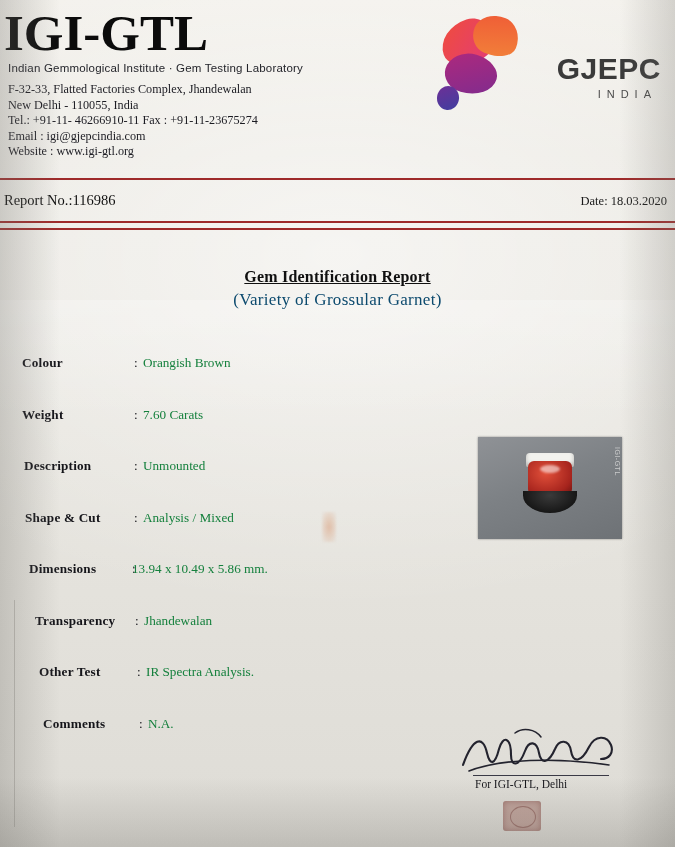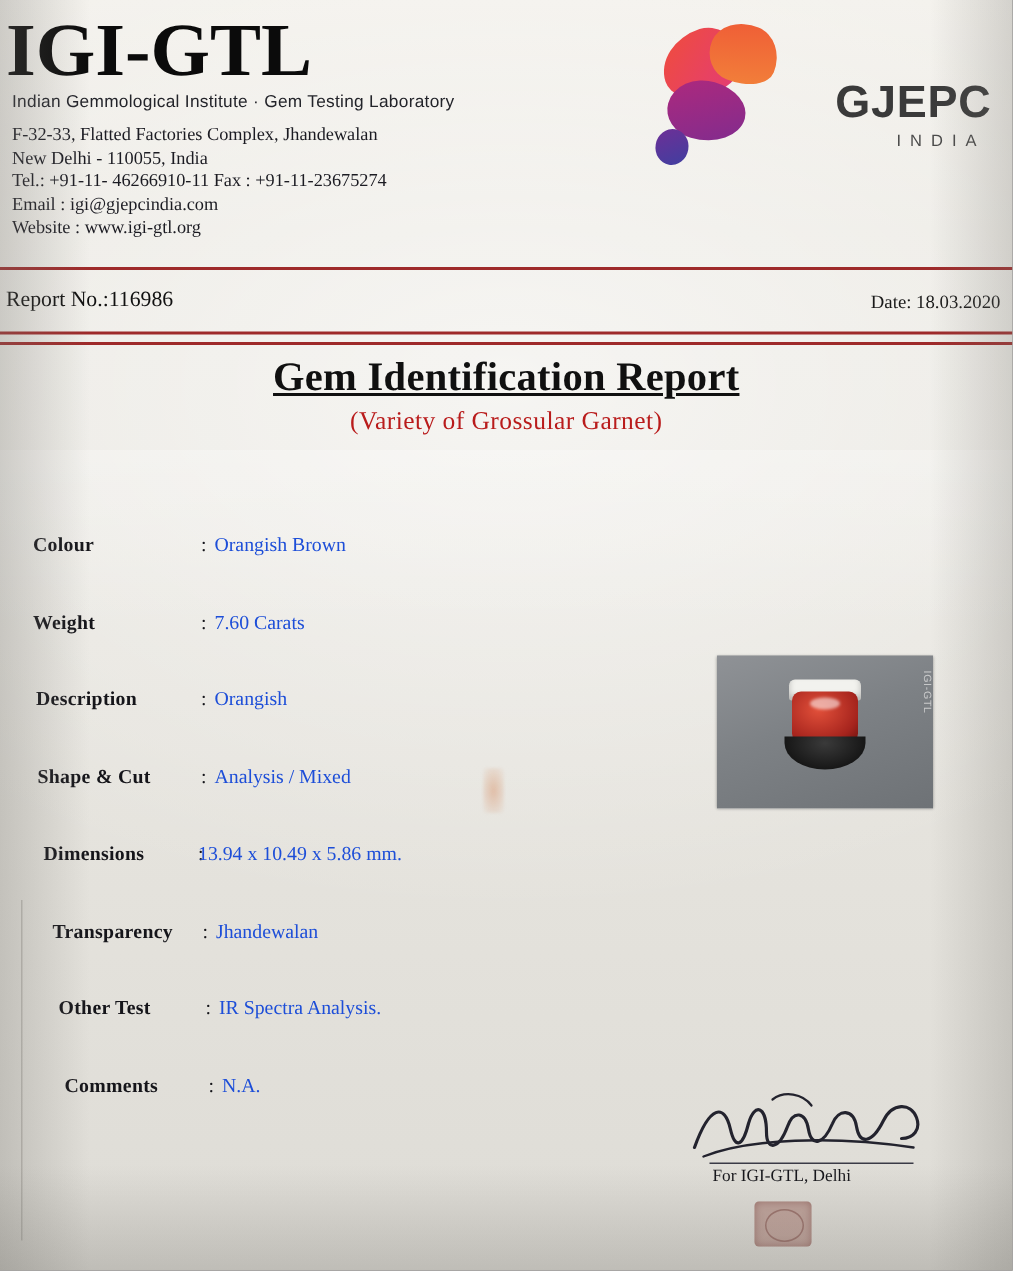--- a/index.html
+++ b/index.html
@@ -182,38 +182,39 @@
   
   .title-block {
     position: absolute;
     left: 0; right: 0;
     top: 236px;
     text-align: center;
   }
   .title-main {
     font-family: "Liberation Serif", serif;
     font-weight: bold;
-    font-size: 27px;
+    font-size: 16px;
     text-decoration: underline;
     letter-spacing: 0.2px;
     color: #101010;
+    margin-top: 32px;
   }
   .title-sub {
     margin-top: 6px;
     font-family: "Liberation Serif", serif;
     font-size: 20.5px;
     letter-spacing: 0.6px;
     color: #101010;
   }
   .title-variety {
     margin-top: 4px;
     font-family: "Liberation Serif", serif;
     font-size: 17px;
     letter-spacing: 0.3px;
-    color: #b91c1c;
+    color: #0c4a6e;
   }
 
   
   .details {
     position: absolute;
     left: 0;
     top: 355px;
     width: 460px;
   }
   .row {
@@ -236,21 +237,21 @@
     left: 134px;
     top: 0;
     font-size: 13.2px;
     color: #15151a;
   }
   .row .value {
     position: absolute;
     left: 143px;
     top: 0;
     font-size: 13.2px;
-    color: #1d4ed8;
+    color: #15803d;
     white-space: nowrap;
   }
   
   .row.r2 .label { left: 22px; }
   .row.r3 .label { left: 24px; }
   .row.r4 .label { left: 25px; }
   .row.r5 .label { left: 29px; }
   .row.r6 .label { left: 35px; }
   .row.r7 .label { left: 39px; }
   .row.r8 .label { left: 43px; }
@@ -456,21 +457,21 @@
       <span class="value">Orangish Brown</span>
     </div>
     <div class="row r2">
       <span class="label">Weight</span>
       <span class="colon">:</span>
       <span class="value">7.60 Carats</span>
     </div>
     <div class="row r3">
       <span class="label">Description</span>
       <span class="colon">:</span>
-      <span class="value">Orangish</span>
+      <span class="value">Unmounted</span>
     </div>
     <div class="row r4">
       <span class="label">Shape &amp; Cut</span>
       <span class="colon">:</span>
       <span class="value">Analysis / Mixed</span>
     </div>
     <div class="row r5">
       <span class="label">Dimensions</span>
       <span class="colon">:</span>
       <span class="value">13.94 x 10.49 x 5.86 mm.</span>

